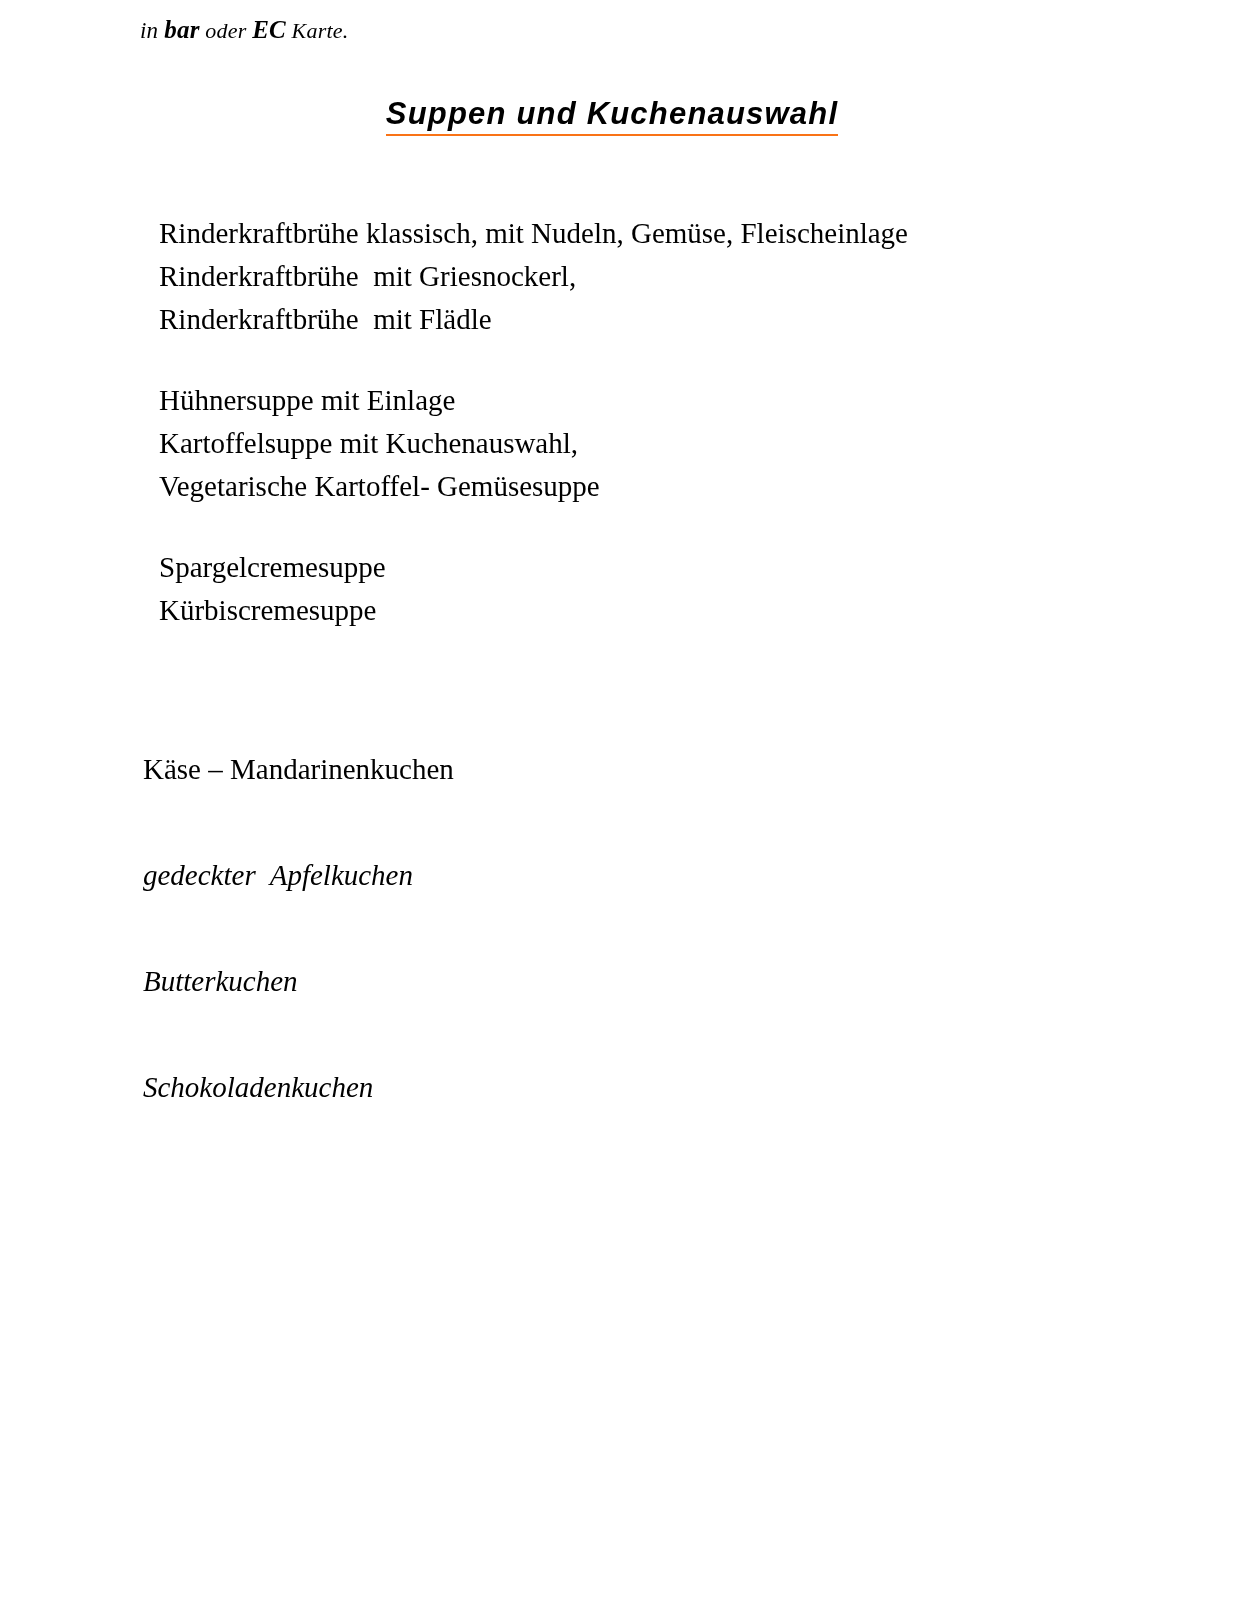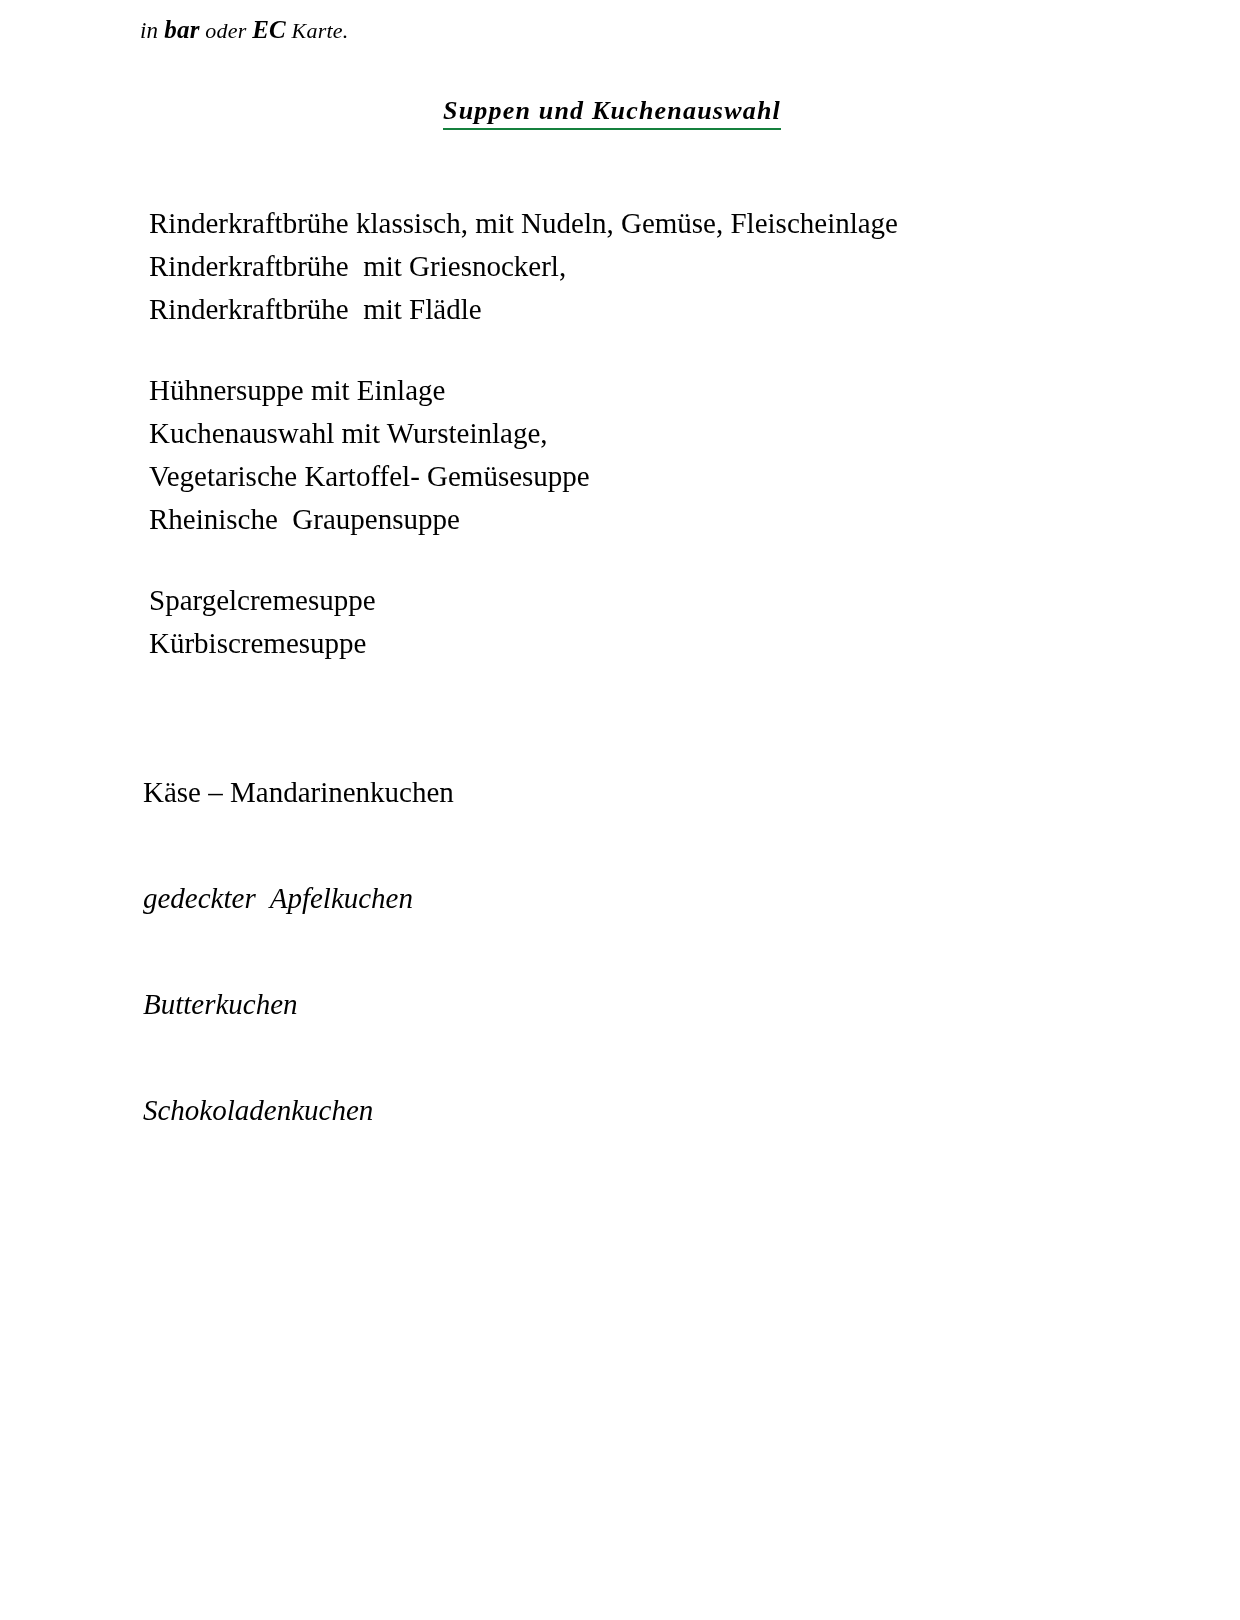--- a/index.html
+++ b/index.html
@@ -47,47 +47,47 @@
   
   .heading {
     position: absolute;
     left: 0;
     right: 0;
     top: 96px;
     text-align: center;
   }
   .heading .heading-inner {
     display: inline-block;
-    font-family: Liberation Serif, serif;
+    font-family: Liberation Sans, sans-serif;
     font-weight: bold;
     font-style: italic;
-    font-size: 26px;
+    font-size: 31px;
     letter-spacing: 1.2px;
-    border-bottom: 2px solid #15803d;
+    border-bottom: 2px solid #f97316;
     padding-bottom: 2px;
     transform: translateX(-8px);
   }
 
   
   .content {
     position: absolute;
     left: 143px;
     top: 196px;
     width: 980px;
   }
 
   .line {
     font-family: "Liberation Serif", serif;
     font-size: 29px;
     line-height: 43px;
     white-space: pre;
   }
 
   .group {
-    margin: 6px;
+    margin: 16px;
   }
   .group + .group {
     margin-top: 38px;
   }
 
   .spacer-big {
     height: 100px;
   }
 
   .cake-line {
@@ -115,23 +115,22 @@
   <div class="content">
 
     <div class="group">
       <div class="line">Rinderkraftbrühe klassisch, mit Nudeln, Gemüse, Fleischeinlage</div>
       <div class="line">Rinderkraftbrühe  mit Griesnockerl,</div>
       <div class="line">Rinderkraftbrühe  mit Flädle</div>
     </div>
 
     <div class="group">
       <div class="line">Hühnersuppe mit Einlage</div>
-      <div class="line">Kuchenauswahl mit Wursteinlage,</div>
+      <div class="line">Kartoffelsuppe mit Kuchenauswahl,</div>
       <div class="line">Vegetarische Kartoffel- Gemüsesuppe</div>
-      <div class="line">Rheinische  Graupensuppe</div>
     </div>
 
     <div class="group">
       <div class="line">Spargelcremesuppe</div>
       <div class="line">Kürbiscremesuppe</div>
     </div>
 
     <div class="spacer-big"></div>
 
     <div class="cakes">

